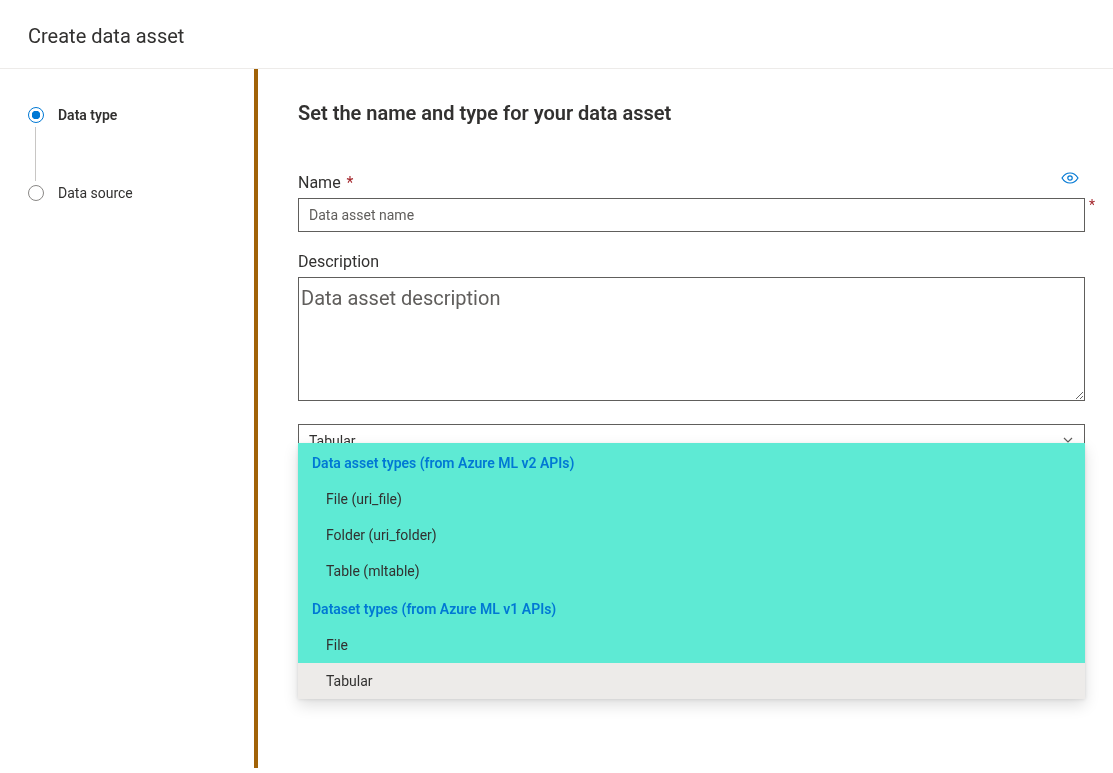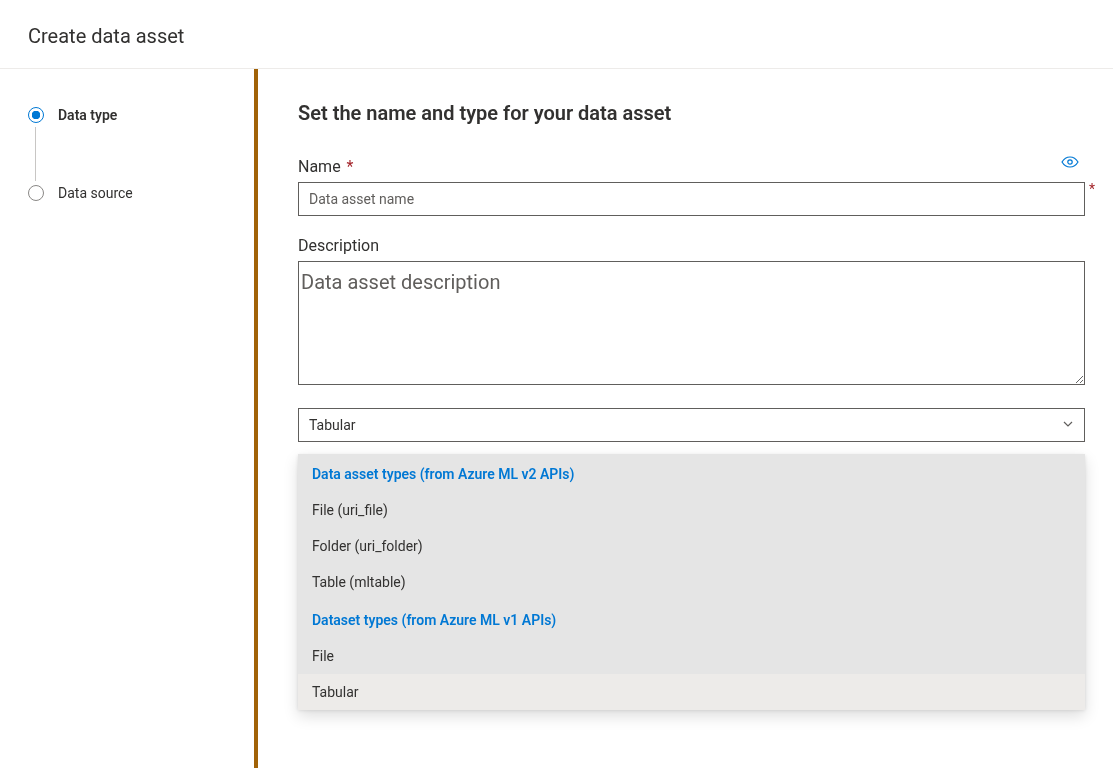--- a/index.html
+++ b/index.html
@@ -74,21 +74,21 @@
       margin-bottom: 4px;
     }
     .main {
       flex: 1;
       padding: 32px 28px 20px 40px;
     }
     .main-title {
       font-size: 20px;
       font-weight: 600;
       color: #323130;
-      margin-bottom: 32px;
+      margin-bottom: 48px;
     }
     .form-group {
       margin-bottom: 20px;
       position: relative;
     }
     .form-label {
       display: block;
       font-size: 16px;
       font-weight: 400;
       color: #323130;
@@ -161,35 +161,35 @@
       align-items: center;
       justify-content: space-between;
       background: #ffffff;
       cursor: pointer;
     }
     .chevron-down {
       color: #605e5c;
     }
     .dropdown {
       position: absolute;
-      top: 46px;
+      top: 19px;
       left: 0;
       right: 0;
-      background: #e5e5e5;
+      background: #5eead4;
       box-shadow: 0 6.4px 14.4px 0 rgba(0,0,0,0.132), 0 1.2px 3.6px 0 rgba(0,0,0,0.108);
       z-index: 10;
     }
     .dropdown-header {
       padding: 12px 14px 10px 14px;
       font-size: 14px;
       font-weight: 600;
       color: #0078d4;
     }
     .dropdown-option {
-      padding: 10px 14px;
+      padding: 10px 28px;
       font-size: 14px;
       color: #323130;
       cursor: pointer;
     }
     .dropdown-option.selected {
       background: #edebe9;
     }
   </style>
 </head>
 <body>

